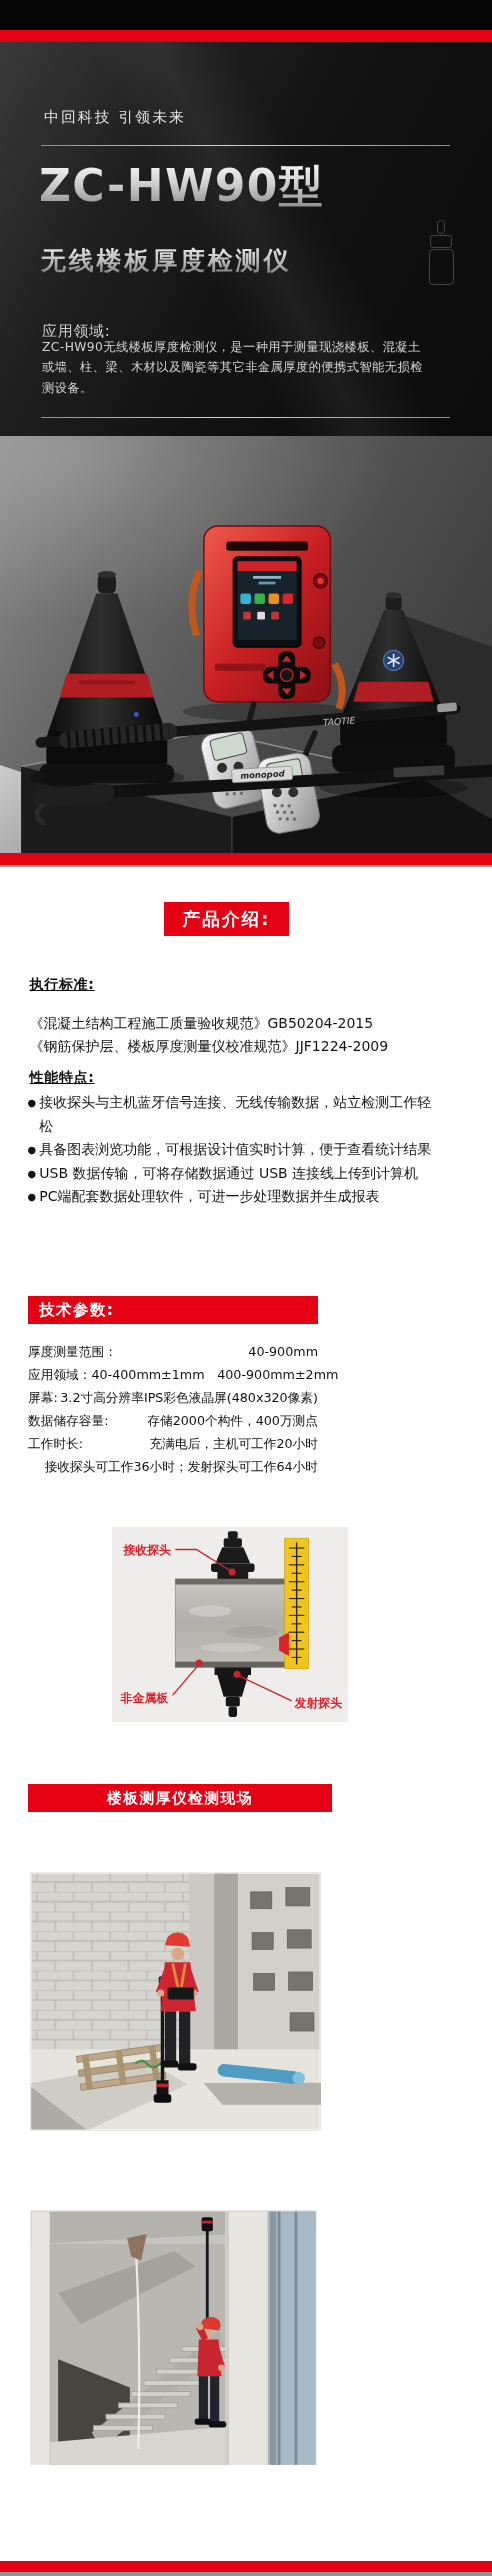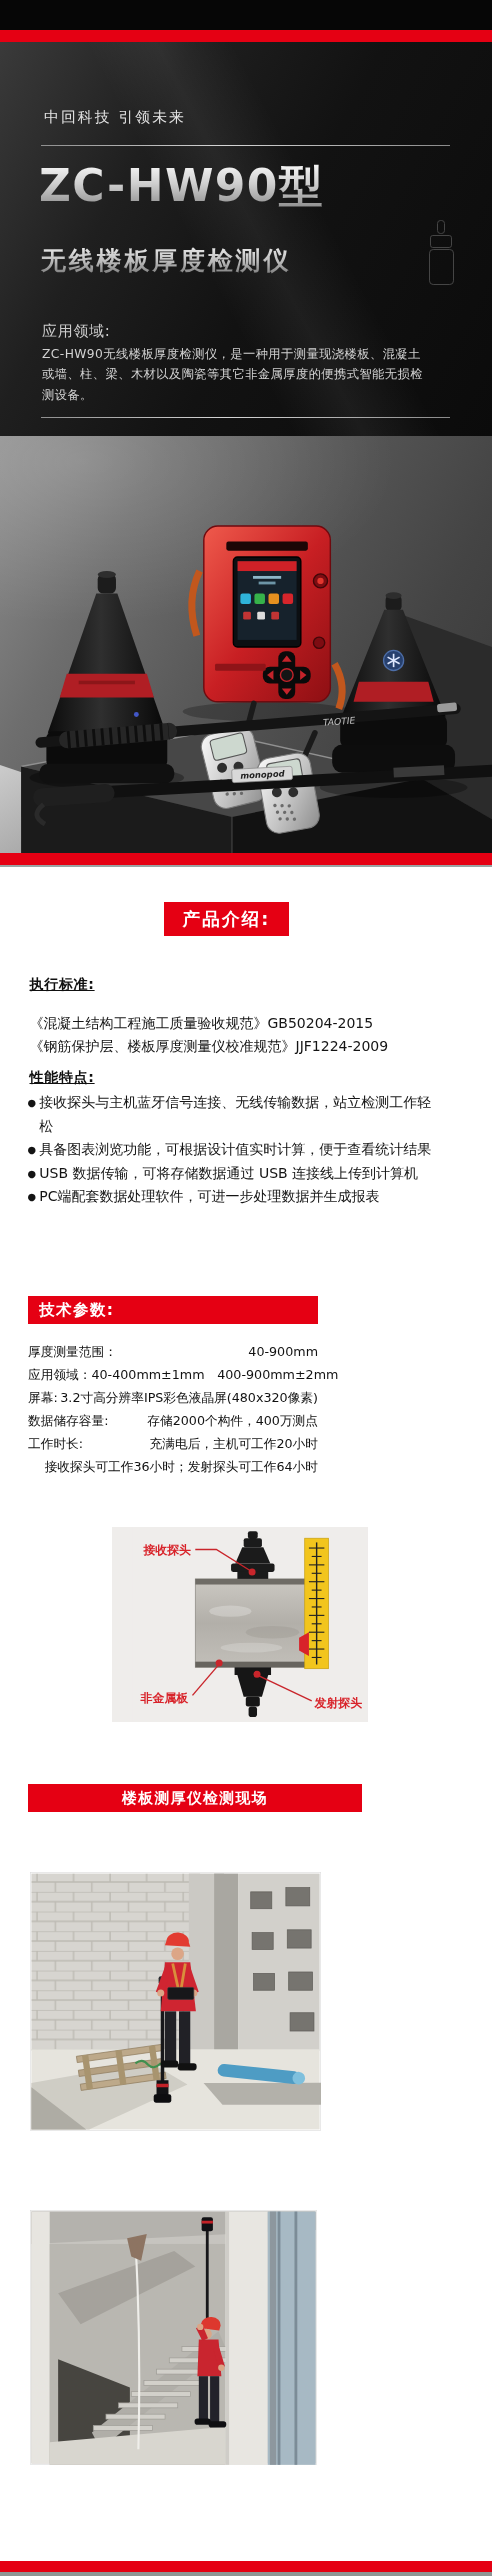--- a/index.html
+++ b/index.html
@@ -23,21 +23,21 @@
         background:linear-gradient(180deg,#ffffff 5%,#cfcfcf 45%,#787878 100%);
         -webkit-background-clip:text;background-clip:text;color:transparent;}
   .product-subtitle{left:41px;top:202px;font-size:25px;font-weight:bold;letter-spacing:2.8px;
         background:linear-gradient(180deg,#f2f2f2 0%,#b9b9b9 55%,#6f6f6f 100%);
         -webkit-background-clip:text;background-clip:text;color:transparent;}
   .probe-outline{left:427px;top:178px;width:28px;height:65px;}
   .probe-outline .nub{width:6.3px;height:12px;border:1.4px solid #454545;border-radius:3.5px;margin:0 auto;}
   .probe-outline .cap{width:20.4px;height:10.5px;border:1.4px solid #454545;border-radius:2.8px;margin:1.4px auto 0;}
   .probe-outline .bdy{width:23px;height:34px;border:1.4px solid #454545;border-radius:4.2px;margin:0.7px auto 0;}
   .app-label{left:42px;top:280px;font-size:15px;color:#cccccc;letter-spacing:0.7px;}
-  .app-text{left:42px;top:302px;width:385px;font-size:12.3px;line-height:20.4px;color:#d2d2d2;letter-spacing:0.4px;}
+  .app-text{left:42px;top:295px;width:385px;font-size:12.3px;line-height:20.4px;color:#d2d2d2;letter-spacing:0.4px;}
 
   
   .photo-stage{left:0;top:436px;width:492px;height:417px;
         background:radial-gradient(577px 295px at 16% 6%,rgba(255,255,255,0.17),rgba(255,255,255,0) 55%),
                    linear-gradient(118deg,#8e8e8e 0%,#6e6e6e 24%,#575757 48%,#444444 74%,#373737 100%);}
   .bar-red-mid{left:0;top:853px;width:492px;height:12.7px;background:#e50013;}
   .line-gray-mid{left:0;top:865px;width:492px;height:2.1px;background:#9aa3a3;}
 
   
   .intro-badge{left:164px;top:902px;width:125px;height:34px;background:#e50013;color:#ffffff;
@@ -51,23 +51,23 @@
         font-size:14px;line-height:23.6px;color:#141414;}
   .features li{position:relative;padding-left:9.8px;}
   .features li::before{content:"●";position:absolute;left:-2.1px;top:0;font-size:9.8px;}
   .spec-banner{left:28px;top:1296px;width:290px;height:28px;background:#e50013;color:#ffffff;
         font-size:15.5px;font-weight:bold;letter-spacing:1.4px;display:flex;align-items:center;padding-left:11.2px;box-sizing:border-box;}
   .spec-table{left:28px;top:1340px;width:290px;font-size:12.7px;color:#111111;}
   .spec-row{display:flex;line-height:23px;}
   .spec-label{white-space:nowrap;}
   .spec-value{margin-left:auto;text-align:right;white-space:nowrap;}
 
-  .diagram-wrap{left:112px;top:1527px;width:236px;height:195px;background:#efedeb;padding-left:20px;}
-
-  .site-banner{left:28px;top:1784px;width:334px;height:28px;background:#e50013;color:#ffffff;
+  .diagram-wrap{left:112px;top:1527px;width:236px;height:195px;background:#efedeb;}
+
+  .site-banner{left:28px;top:1784px;width:304px;height:28px;background:#e50013;color:#ffffff;
         font-size:14.8px;font-weight:bold;letter-spacing:1.4px;display:flex;align-items:center;justify-content:center;}
   .photo1{left:30px;top:1872px;width:291px;height:259px;}
   .photo2{left:29.5px;top:2210px;width:287px;height:255px;}
 
   .bar-red-bot{left:0;top:2561px;width:492px;height:11.2px;background:#e50013;}
   .bar-gray-bot{left:0;top:2572px;width:492px;height:4.2px;background:#8f9694;}
 
   svg{display:block;}
   text{font-family:"DejaVu Sans","Liberation Sans",sans-serif;}
 </style>

